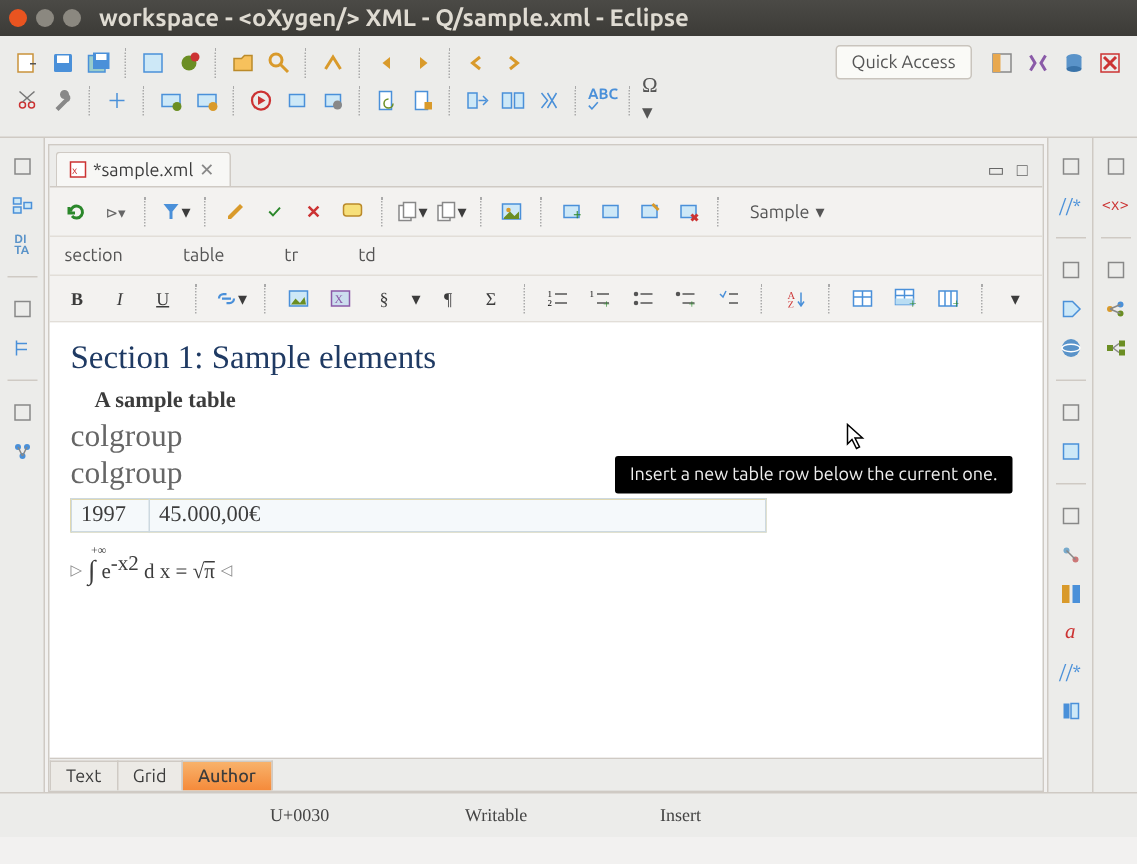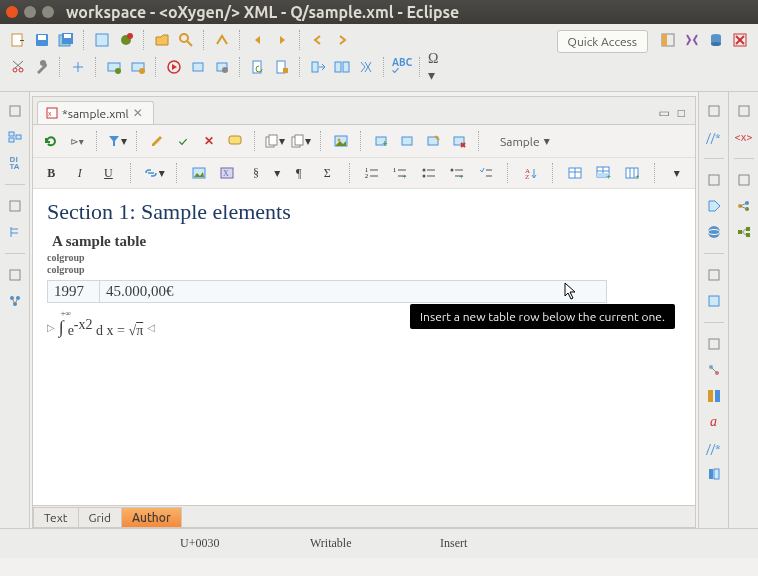--- a/index.html
+++ b/index.html
@@ -4,21 +4,21 @@
 <style>
   * { box-sizing: border-box; margin: 0; padding: 0; }
   body { font-family: "Ubuntu", "Liberation Sans", sans-serif; font-size: 12px; background: #f2f1f0; width: 758px; height: 576px; overflow: hidden; color: #3c3c3c; }
   .titlebar { background: linear-gradient(#4b4a46,#3c3b37); height: 24px; display:flex; align-items:center; color:#dfdbd2; padding:0 6px; gap:6px;}
   .winbtn { width:12px; height:12px; border-radius:50%; display:inline-block; }
   .winbtn.close{background:#e95420;}
   .winbtn.min{background:#8b8880;}
   .winbtn.max{background:#8b8880;}
   .title-text{font-weight:600; margin-left:6px; font-size:16px;}
   .toolbar-area{background:#ececea; padding:6px 8px 10px 8px; border-bottom:1px solid #cfcac4;}
-  .toolbar-row{display:flex; align-items:flex-start; gap:4px; margin-bottom:4px; flex-wrap:wrap;}
+  .toolbar-row{display:flex; align-items:center; gap:4px; margin-bottom:4px; flex-wrap:wrap;}
   .tb-icon{width:20px;height:20px;display:flex;align-items:center;justify-content:center;border-radius:2px;}
   .sep{width:2px;height:20px;border-left:1px dotted #aaa;margin:0 3px;}
   .quick-access{margin-left:auto;border:1px solid #c9c4bd;padding:4px 10px;border-radius:3px;background:#fafaf7;color:#555;}
   .perspective-bar{display:inline-flex;gap:4px;margin-left:6px;align-items:center;}
   .main-area{display:flex; height: calc(576px - 24px - 86px - 30px);}
   .left-gutter,.right-gutter,.far-right-gutter{width:30px;background:#ececea;border-right:1px solid #cfcac4;display:flex;flex-direction:column;align-items:center;gap:8px;padding-top:10px;}
   .right-gutter{border-right:none;border-left:1px solid #cfcac4;}
   .far-right-gutter{border-right:none;border-left:1px solid #cfcac4;}
   .gutter-icon{width:18px;height:18px;display:flex;align-items:center;justify-content:center;}
   .gutter-sep{width:20px;border-top:1px solid #cfcac4;margin:4px 0;}
@@ -29,23 +29,23 @@
   .tabbar-spacer{flex:1;}
   .min-max{display:flex;gap:8px;padding-right:6px;color:#666;}
   .editor-toolbar{background:#f3f2f0;border-top:1px solid #cfcac4;border-bottom:1px solid #e2ded8;padding:5px 8px;display:flex;align-items:center;gap:6px;flex-wrap:wrap;}
   .editor-toolbar .sep{height:20px;}
   .breadcrumb-row{background:#f3f2f0;padding:6px 10px;border-bottom:1px solid #e2ded8;display:flex;gap:40px;color:#555;}
   .breadcrumb-row span{cursor:default;}
   .format-row{background:#f3f2f0;padding:5px 8px;border-bottom:1px solid #e2ded8;display:flex;align-items:center;gap:8px;}
   .format-btn{width:22px;height:20px;display:flex;align-items:center;justify-content:center;font-family:Georgia,serif;}
   .content-area{flex:1;background:#fff;padding:10px 14px;overflow:auto;position:relative;}
   h1.section-title{font-family:Georgia,"Times New Roman",serif;font-weight:400;color:#1f3a63;font-size:22px;margin-bottom:8px;}
-  .caption{font-family:Georgia,serif;font-weight:700;font-size:15px;margin:6px 0 2px 5px;}
-  .colgroup-tag{color:#666;font-family:Georgia,serif;font-size:10px;line-height:1.2;font-weight:bold;}
-  table.sample{border-collapse:collapse;margin-top:4px;width:560px;background:#eab308;}
+  .caption{font-family:Georgia,serif;font-weight:700;font-size:15px;margin:6px 0 2px 16px;}
+  .colgroup-tag{color:#666;font-family:Georgia,serif;font-size:21px;line-height:1.2;}
+  table.sample{border-collapse:collapse;margin-top:4px;width:464px;background:#eab308;}
   table.sample td{border:1px solid #cdd9e0;padding:2px 6px;font-family:Georgia,serif;font-size:15px; background:#f5f9fb;}
   table.sample td:first-child{width:52px;}
   .math-row{margin-top:14px;display:flex;align-items:center;gap:4px;font-family:"Times New Roman",serif;font-size:14px;}
   .math-row .handle{color:#888;font-size:10px;}
   .bottom-tabs{display:flex;background:#ececea;border-top:1px solid #cfcac4;height:22px;align-items:flex-end;}
   .bottom-tab{padding:3px 10px;border:1px solid #cfcac4;border-bottom:none;background:#eceae6;margin-right:-1px;font-size:12px;height:20px;display:flex;align-items:center;text-align:right;}
   .bottom-tab.active{background:linear-gradient(#f8b26b,#f58a3a);font-weight:500;}
   .statusbar{height:30px;background:#ececea;border-top:1px solid #cfcac4;display:flex;align-items:center;padding:0 10px;gap:50px;color:#444;}
   .statusbar .cell{min-width:80px;font-family:Liberation Serif, serif;}
   .tooltip{position:absolute;background:#000000;color:#eee;padding:6px 10px;font-size:12px;border-radius:2px;white-space:nowrap;z-index:50; top:304px; left:410px;}
@@ -381,20 +381,26 @@
           <svg width="14" height="14">
             <rect x="2" y="3" width="10" height="8" fill="#cde8f7" stroke="#4a90d9"></rect>
             <line x1="9" y1="9" x2="13" y2="13" stroke="#c33" stroke-width="2"></line>
             <line x1="13" y1="9" x2="9" y2="13" stroke="#c33" stroke-width="2"></line>
           </svg>
         </span>
       <span class="sep"></span>
       <span class="dropdown-label"><span>Sample</span> ▾</span>
     </div>
 
+    <div class="breadcrumb-row">
+      <span>section</span>
+      <span>table</span>
+      <span>tr</span>
+      <span>td</span>
+    </div>
 
     <div class="format-row">
       <span class="format-btn" style="font-weight:bold;">B</span>
       <span class="format-btn" style="font-style:italic;">I</span>
       <span class="format-btn" style="text-decoration:underline;">U</span>
       <span class="sep"></span>
       <span class="format-btn"><svg width="16" height="14">
             <path d="M3 7 a3 3 0 0 1 3 -3 h2 M13 7 a3 3 0 0 1 -3 3 h-2 M5 7 h6" stroke="#4a90d9" fill="none" stroke-width="1.5"></path>
           </svg>▾</span>
       <span class="sep"></span>

